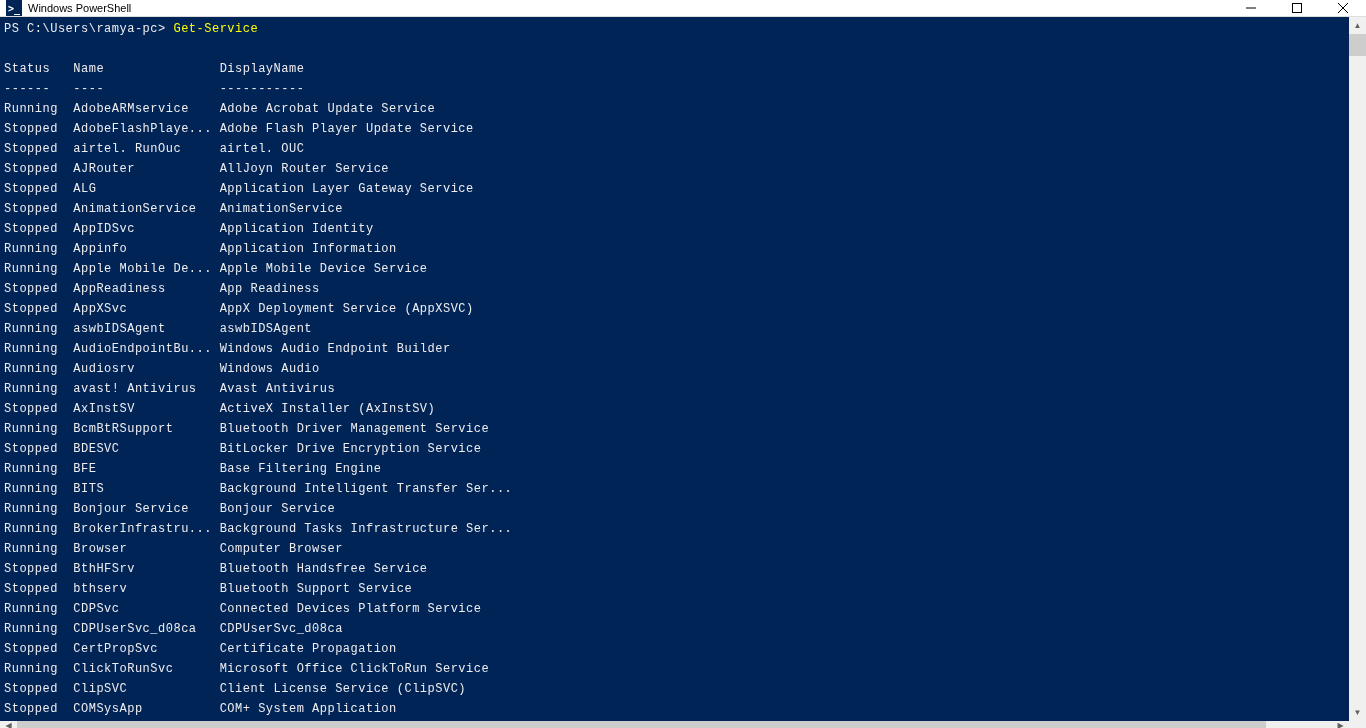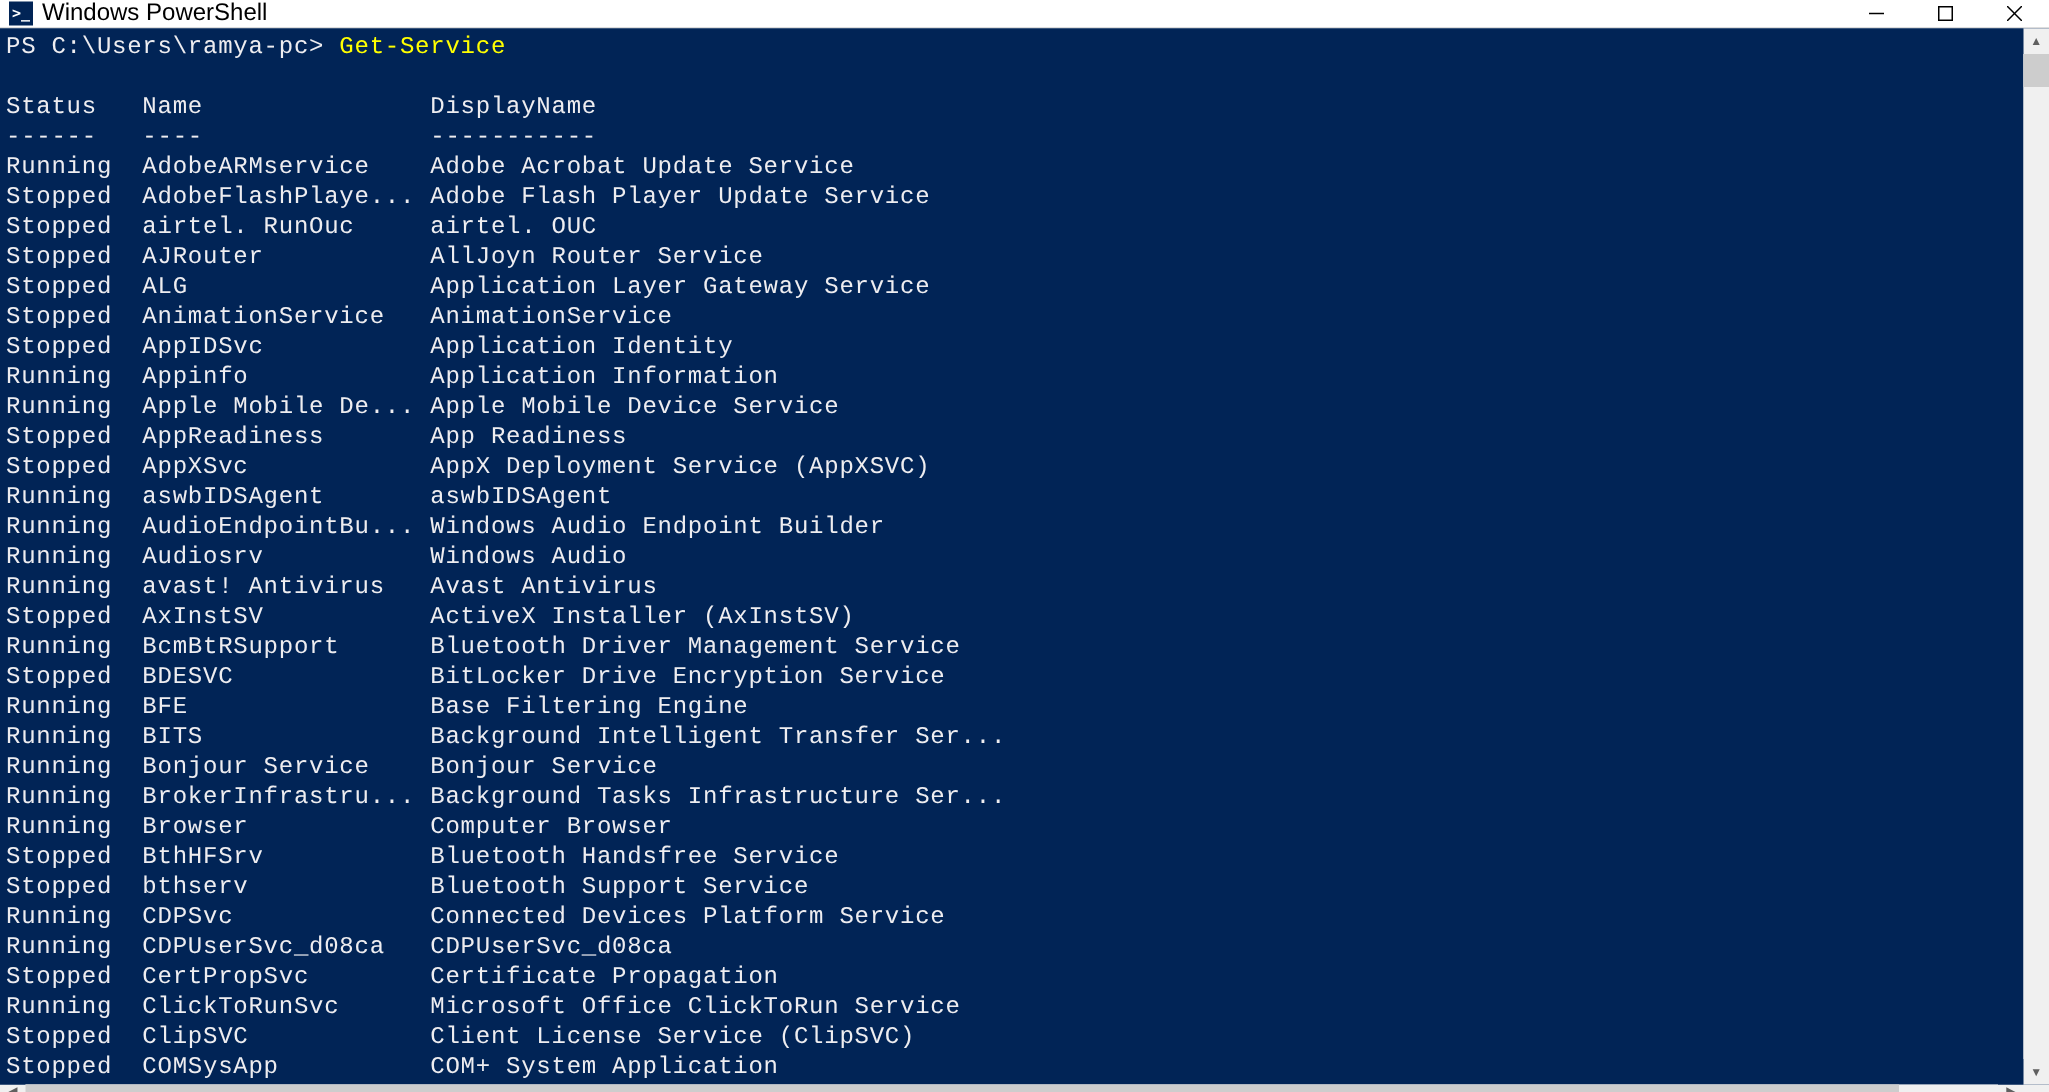--- a/index.html
+++ b/index.html
@@ -29,21 +29,21 @@
     justify-content: center;
     margin-right: 6px;
   }
   .titlebar .icon span {
     color: #fff;
     font-size: 10px;
     font-weight: bold;
     font-family: Consolas, monospace;
   }
   .titlebar .title {
-    font-size: 16px;
+    font-size: 11px;
     color: #000;
     flex: 1;
   }
   .win-controls {
     display: flex;
     height: 100%;
   }
   .win-btn {
     width: 46px;
     height: 100%;
@@ -59,21 +59,21 @@
     flex: 1;
     display: flex;
     background: #012456;
     position: relative;
   }
   .terminal {
     flex: 1;
     background: #012456;
     color: #eeedf0;
     font-family: Consolas, 'Courier New', monospace;
-    font-size: 16px;
+    font-size: 12px;
     line-height: 20px;
     padding: 2px 4px;
     white-space: pre;
     overflow: hidden;
     letter-spacing: 0.5px;
   }
   .prompt { color: #eeedf0; }
   .cmd { color: #ffff00; }
   .vscroll {
     width: 17px;

